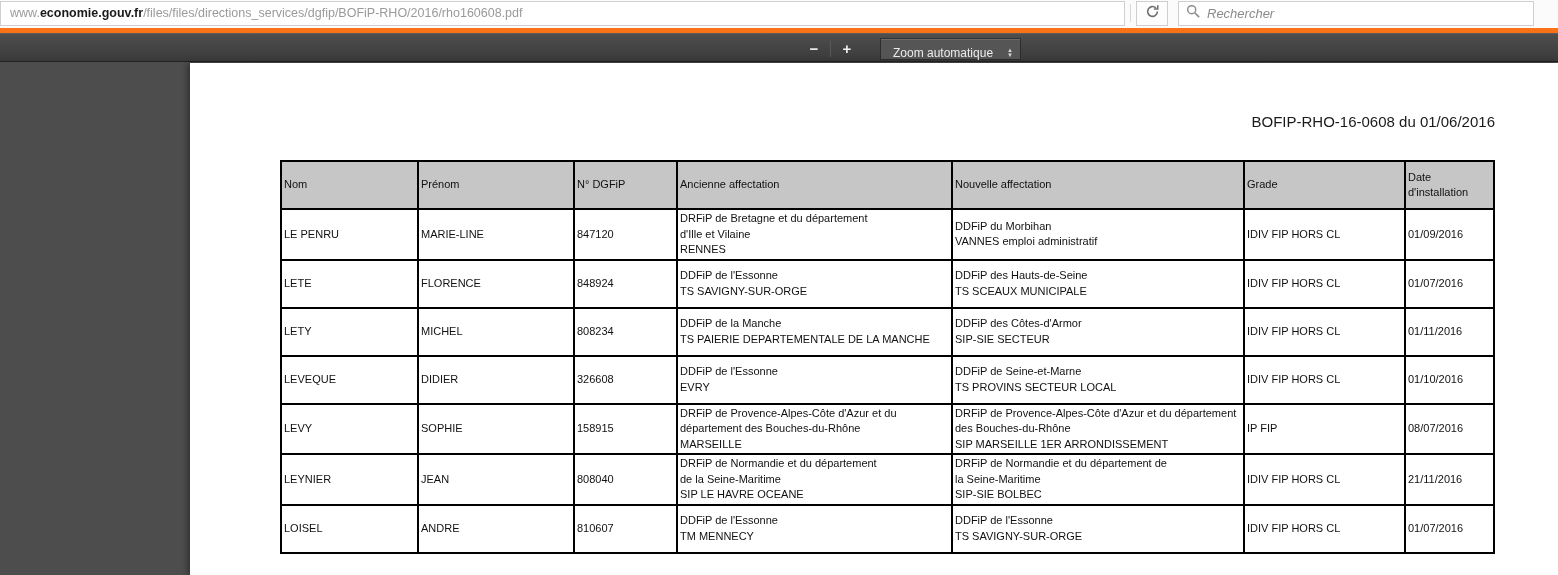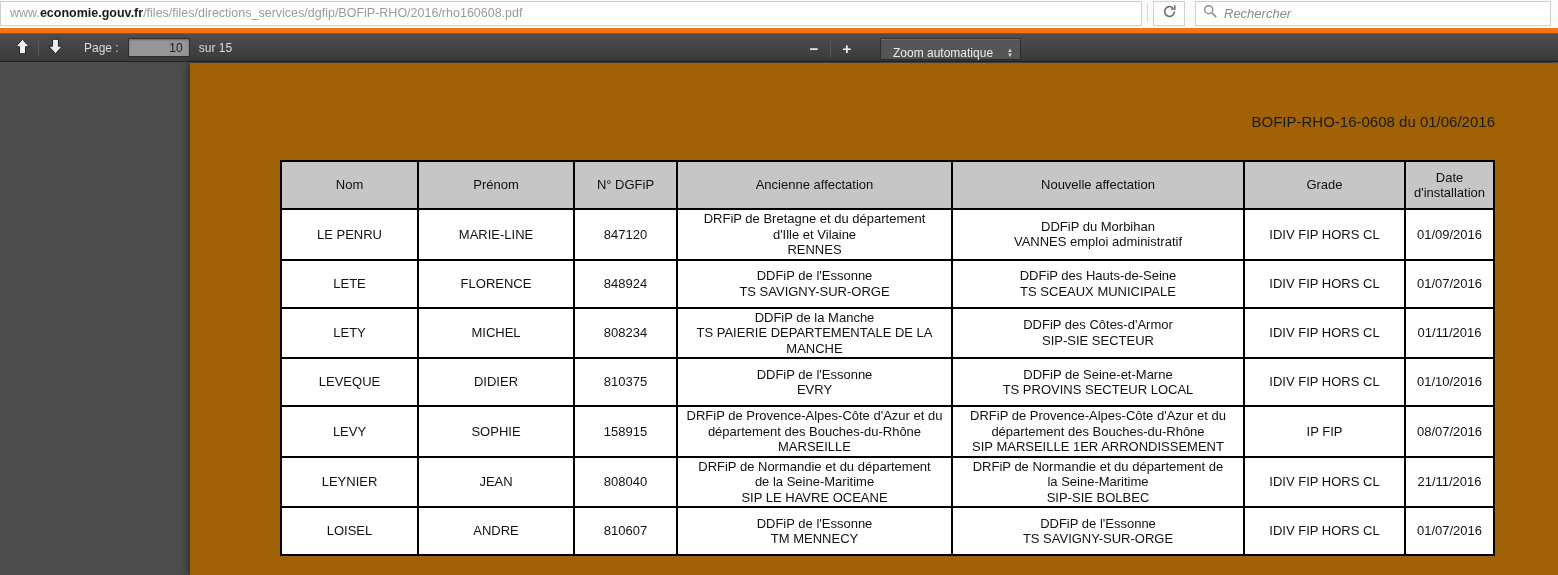--- a/index.html
+++ b/index.html
@@ -10,21 +10,21 @@
   .browser-bar { height:33px; background:#fbfbfb; display:flex; align-items:center;
     padding:3px 6px 5px 0; border-bottom:5px solid #f97316; }
   .url-box { flex:1; height:25px; border:1px solid #cfcfcf; background:#fff;
     display:flex; align-items:center; padding:0 9px; font-size:12.5px; color:#9a9a9a;
     white-space:nowrap; overflow:hidden; }
   .url-box .domain { color:#1a1a1a; font-weight:bold; }
   .chrome-sep { width:1px; height:18px; background:#d8d8d8; margin:0 5px; }
   .reload-btn { width:32px; height:25px; border:1px solid #cfcfcf; background:#fdfdfd;
     display:flex; align-items:center; justify-content:center; cursor:pointer; }
   .search-box { width:356px; height:25px; border:1px solid #cfcfcf; background:#fff;
-    display:flex; align-items:center; padding:0 7px; gap:7px; margin-left:10px; margin-right:1px; }
+    display:flex; align-items:center; padding:0 7px; gap:7px; margin-left:10px; margin-right:18px; }
   .search-box .ph { font-size:13px; font-style:italic; color:#8a8a8a; }
 
   
   .pdf-toolbar { height:29px; background:linear-gradient(#4e4e4e,#3a3a3a);
     border-top:1px solid #5c5c5c; border-bottom:1px solid #222;
     display:flex; align-items:center; position:relative; color:#dcdcdc; font-size:12px; }
   .tb-btn { width:28px; height:25px; display:flex; align-items:center; justify-content:center;
     cursor:pointer; }
   .tb-sep { width:1px; height:16px; background:#2c2c2c; border-right:1px solid #585858; margin:0 1px; }
   .nav-group { display:flex; align-items:center; margin-left:8px; gap:1px; }
@@ -37,28 +37,28 @@
   .zoom-glyph { color:#f0f0f0; font-size:15px; font-weight:bold; }
   .zoom-select { margin-left:18px; height:22px; min-width:132px; background:#555;
     border:1px solid #2d2d2d; border-top-color:#333; box-shadow: inset 0 1px 0 #6a6a6a;
     display:flex; align-items:center; justify-content:space-between;
     padding:8px 7px 0 12px; color:#ececec; cursor:pointer; }
   .updown { display:flex; flex-direction:column; line-height:5px; font-size:6px;
     color:#d8d8d8; margin-left:14px; }
 
   
   .viewer { position:absolute; top:63px; left:0; right:0; bottom:0; background:#4d4d4d; }
-  .pdf-page { position:absolute; top:0; bottom:0; left:190px; right:0; background:#a16207;
+  .pdf-page { position:absolute; top:0; bottom:0; left:190px; right:0; background:#ffffff;
     box-shadow:-3px 0 6px rgba(0,0,0,.35); }
   .doc-ref { position:absolute; top:50px; right:63px; font-size:15px; color:#1a1a1a; }
 
   
   table.aff { position:absolute; left:90px; top:97px; width:1213px;
-    border-collapse:collapse; table-layout:fixed; text-align:center;
-    font-size:13px; line-height:15.5px; color:#111; }
+    border-collapse:collapse; table-layout:fixed; text-align:left;
+    font-size:11px; line-height:15.5px; color:#111; }
   table.aff th, table.aff td { border:2px solid #000; padding:1px 2px;
     white-space:pre-line; overflow:hidden; vertical-align:middle; }
   table.aff th { background:#c6c6c6; font-weight:normal; height:48px; }
   table.aff td { height:48px; background:#fff; }
 </style>
 </head>
 <body>
 
 <div class="browser-bar">
   <div class="url-box">
@@ -78,40 +78,20 @@
       <svg width="14" height="14" viewBox="0 0 16 16">
         <circle cx="6.5" cy="6.5" r="4.6" fill="none" stroke="#8f8f8f" stroke-width="1.7"></circle>
         <path d="M10 10 L15 15" stroke="#8f8f8f" stroke-width="2"></path>
       </svg>
     </span>
     <span class="ph">Rechercher</span>
   </div>
 </div>
 
 <div class="pdf-toolbar">
-  <div class="nav-group">
-    <div class="tb-btn">
-      <span>
-        <svg width="17" height="17" viewBox="0 0 16 16">
-          <path d="M8 1.2 L14.3 8.2 H10.8 V14.8 H5.2 V8.2 H1.7 Z" fill="#f3f3f3" stroke="#1f1f1f" stroke-width="0.9"></path>
-        </svg>
-      </span>
-    </div>
-    <div class="tb-sep"></div>
-    <div class="tb-btn">
-      <span>
-        <svg width="17" height="17" viewBox="0 0 16 16">
-          <path d="M8 14.8 L14.3 7.8 H10.8 V1.2 H5.2 V7.8 H1.7 Z" fill="#e7edf4" stroke="#1f1f1f" stroke-width="0.9"></path>
-        </svg>
-      </span>
-    </div>
-    <span class="page-label">Page :</span>
-    <input class="page-input" value="10" style="">
-    <span class="page-total">sur 15</span>
-  </div>
 
   <div class="zoom-group">
     <div class="tb-btn">
       <span class="zoom-glyph">−</span>
     </div>
     <div class="tb-sep"></div>
     <div class="tb-btn">
       <span class="zoom-glyph">+</span>
     </div>
     <div class="zoom-select">
@@ -183,21 +163,21 @@
 TS PAIERIE DEPARTEMENTALE DE LA MANCHE</td>
     <td>DDFiP des Côtes-d'Armor
 SIP-SIE SECTEUR</td>
     <td>IDIV FIP HORS CL</td>
     <td>01/11/2016</td>
   </tr>
 
   <tr>
     <td>LEVEQUE</td>
     <td>DIDIER</td>
-    <td>810375</td>
+    <td>326608</td>
     <td>DDFiP de l'Essonne
 EVRY</td>
     <td>DDFiP de Seine-et-Marne
 TS PROVINS SECTEUR LOCAL</td>
     <td>IDIV FIP HORS CL</td>
     <td>01/10/2016</td>
   </tr>
 
   <tr>
     <td>LEVY</td>

